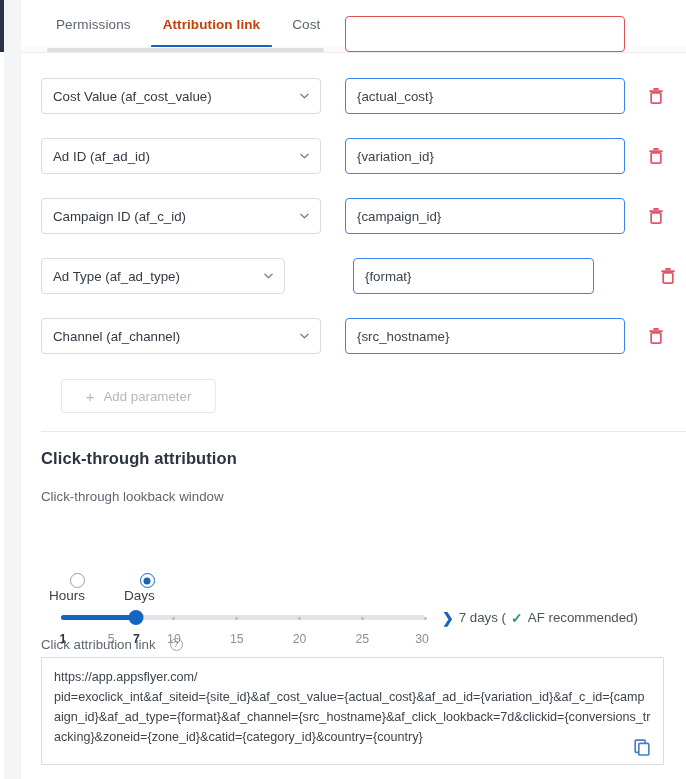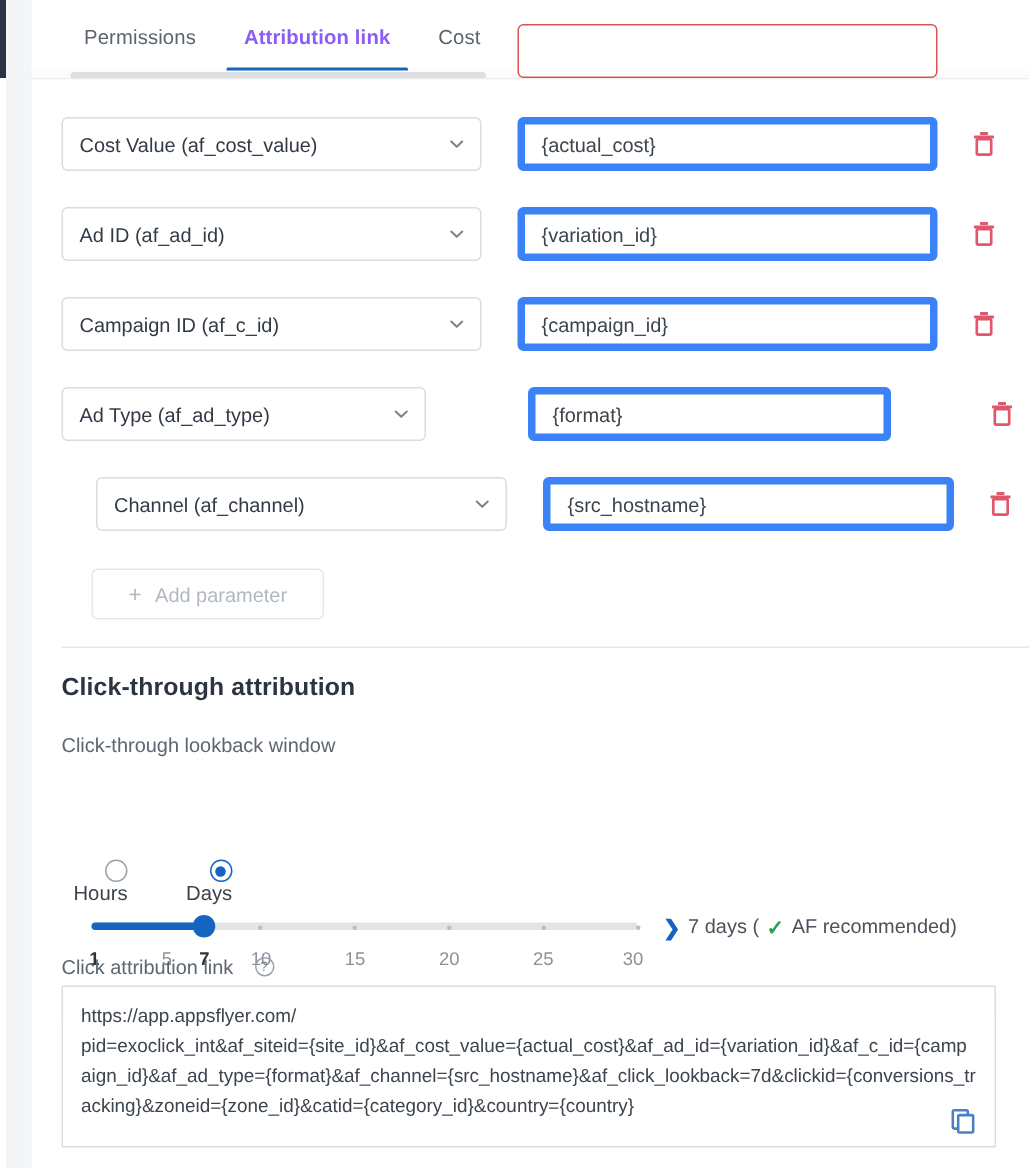--- a/index.html
+++ b/index.html
@@ -34,21 +34,21 @@
   .tab {
     position: relative;
     font-size: 13.5px;
     color: #5b6570;
     padding: 17px 16px 0 16px;
     white-space: nowrap;
     cursor: pointer;
     line-height: 16px;
     letter-spacing: .1px;
   }
-  .tab.active { color: #8b5cf6; font-weight: 600; }
+  .tab.active { color: #c2410c; font-weight: 600; }
   .tab.active .tab-underline {
     position: absolute; left: 4px; right: 4px; bottom: -16px;
     height: 4px; background: #1565c0; border-radius: 1px;
   }
 
   
   .scroll-strip {
     position: absolute; left: 21px; top: 47px; right: 0; height: 6px;
     background: #fbfbfc;
   }
@@ -84,21 +84,21 @@
     font-size: 13.3px; color: #323a45;
     cursor: pointer;
     white-space: nowrap; overflow: hidden;
   }
   .chev {
     position: absolute; right: 10px; top: 50%; transform: translateY(-50%);
     width: 11px; height: 11px; color:#7b838d;
   }
   .value-box {
     width: 280px; height: 36px; margin-left: 24px;
-    border: 5px solid #3b82f6; border-radius: 4px;
+    border: 1px solid #3b82f6; border-radius: 4px;
     background: #fff;
     display: flex; align-items: center; padding: 0 11px;
     font-size: 13.3px; color: #3c444e;
     cursor: text; white-space: nowrap; overflow: hidden;
   }
   .trash-btn {
     margin-left: 22px; width: 18px; height: 20px;
     display: flex; align-items: center; justify-content: center;
     cursor: pointer;
   }
@@ -300,21 +300,21 @@
             <span>{format}</span>
           </div>
           <div class="trash-btn">
             <svg viewBox="0 0 18 20" width="16" height="18">
               <rect x="6" y="1" width="6" height="2.2" rx="0.6" fill="#e0566a"></rect>
               <rect x="1.5" y="3.6" width="15" height="2.3" rx="0.6" fill="#e0566a"></rect>
               <rect x="3.6" y="6.4" width="10.8" height="11.6" rx="1" fill="none" stroke="#e0566a" stroke-width="2"></rect>
             </svg>
           </div>
         </div>
-        <div class="param-row" style="top: 265px; margin-left: 23px;">
+        <div class="param-row" style="top: 265px;">
           <div class="select-box">
             <span>Channel (af_channel)</span>
             <svg class="chev" viewBox="0 0 12 12">
               <path d="M2 4.2 L6 8 L10 4.2" fill="none" stroke="#7b838d" stroke-width="1.5" stroke-linecap="round" stroke-linejoin="round"></path>
             </svg>
           </div>
           <div class="value-box">
             <span>{src_hostname}</span>
           </div>
           <div class="trash-btn">

